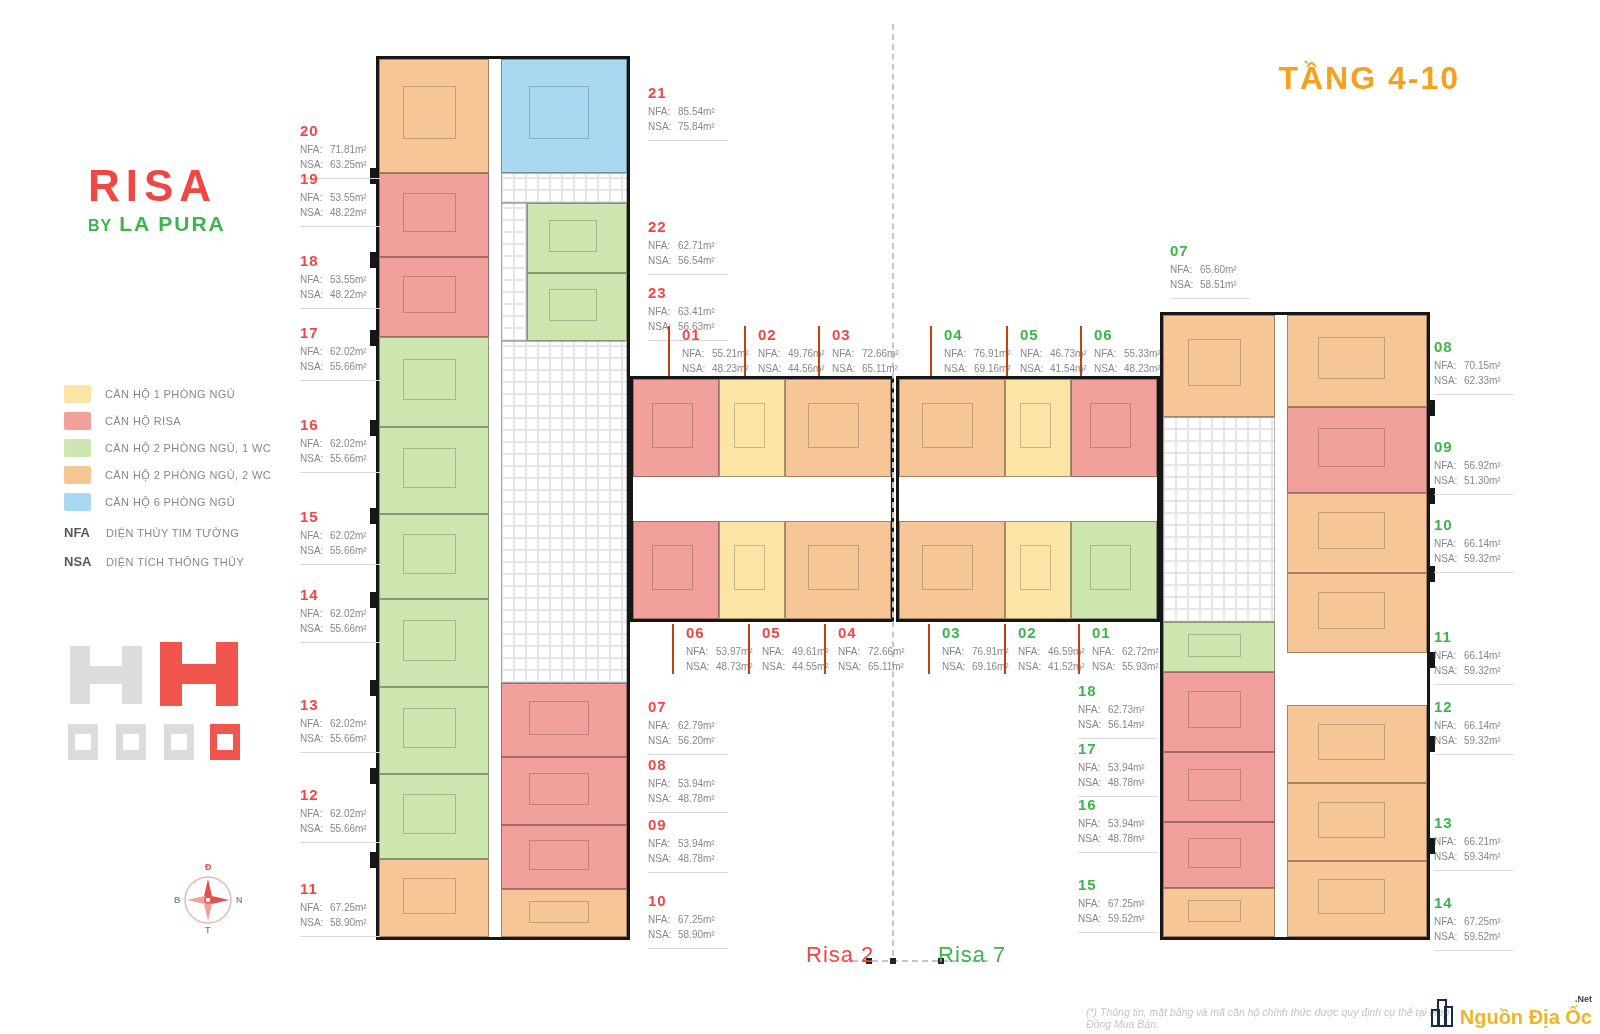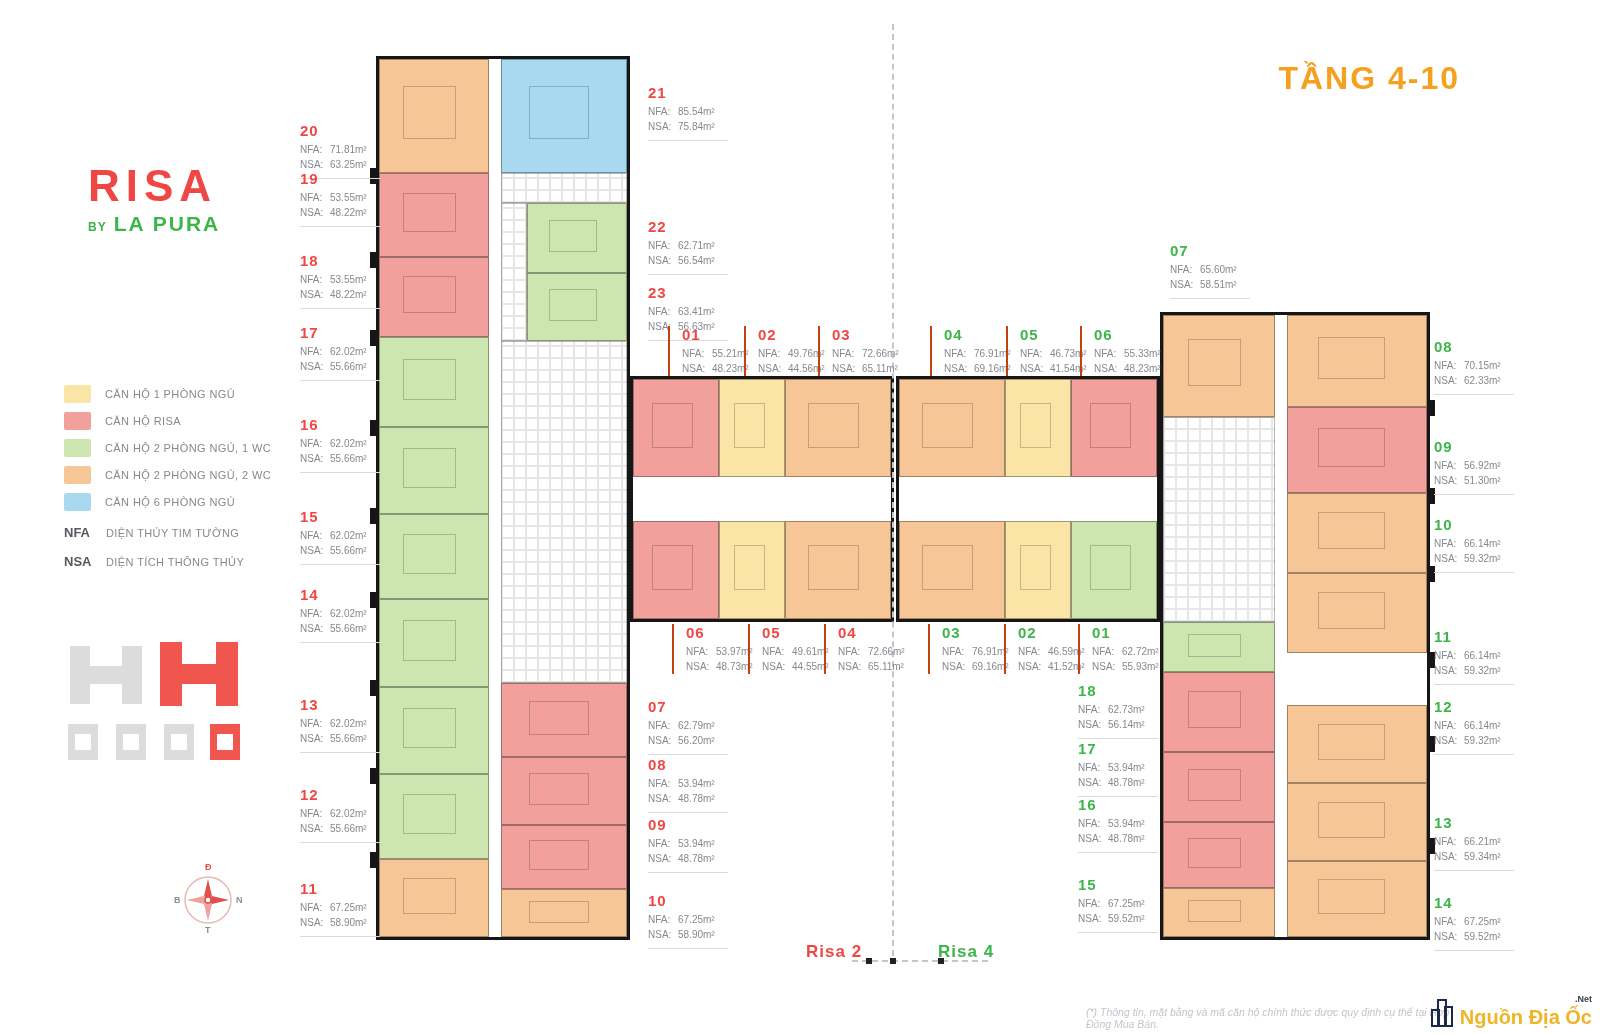--- a/index.html
+++ b/index.html
@@ -6,21 +6,21 @@
   body{font-family:"Liberation Sans","DejaVu Sans",sans-serif;}
   .stage{position:relative;width:1600px;height:1034px;background:#fff;overflow:hidden;}
 
   
   .titles{position:absolute;right:140px;top:52px;text-align:right;}
   .t1{font-size:38px;font-weight:800;color:#2C3A54;letter-spacing:4px;}
   .t2{font-size:32px;font-weight:800;color:#F5A01E;letter-spacing:2px;margin-top:8px;}
   .logo{position:absolute;left:64px;top:164px;margin-left:24px;}
   .logo .risa{color:#EF4744;font-size:44px;font-weight:800;letter-spacing:6px;line-height:1;}
   .logo .byrow{color:#3CB54A;margin-top:4px;display:flex;align-items:baseline;}
-  .logo .by{font-size:12px;font-weight:700;margin-right:7px;letter-spacing:1px;}
+  .logo .by{font-size:16px;font-weight:700;margin-right:7px;letter-spacing:1px;}
   .logo .lapura{font-size:21px;font-weight:800;letter-spacing:2px;}
 
   
   .legend{position:absolute;left:64px;top:376px;width:230px;}
   .legend-title{color:#3E8E2E;font-size:27px;font-weight:800;margin-bottom:16px;}
   .litem{display:flex;align-items:center;margin:9px 0;}
   .swatch{width:27px;height:18px;border-radius:2px;margin-right:14px;flex:none;}
   .llabel{font-size:11px;color:#85898F;letter-spacing:.4px;}
   .abbr{display:flex;align-items:baseline;margin-top:14px;}
   .abbr .k{font-weight:800;color:#55595F;font-size:13px;width:42px;flex:none;}
@@ -45,21 +45,21 @@
   .uno{font-size:15px;font-weight:800;letter-spacing:1px;margin-bottom:4px;}
   .r2 .uno{color:#EF4744;}
   .r1 .uno{color:#3CB54A;}
   .urow{display:flex;font-size:10px;color:#85898F;line-height:1.45;}
   .urow .k{width:30px;flex:none;}
 
   
   .vdash{position:absolute;left:892px;top:24px;height:932px;border-left:2px dashed #c3c7cd;}
   .hdash{position:absolute;left:852px;top:960px;width:136px;border-top:2px dashed #c3c7cd;}
   .sq{position:absolute;width:6px;height:6px;background:#222;top:958px;}
-  .bname{position:absolute;top:942px;font-size:17px;font-weight:700;letter-spacing:1px;}
+  .bname{position:absolute;top:942px;font-size:22px;font-weight:400;letter-spacing:1px;}
   .bname.n2{left:806px;color:#EF4744;}
   .bname.n1{left:938px;color:#3CB54A;}
 
   
   .site{position:absolute;}
   .bar{position:absolute;}
   .mini{position:absolute;width:30px;height:36px;}
   .mini::after{content:"";position:absolute;left:7px;top:10px;width:16px;height:16px;background:#fff;}
 
   
@@ -222,21 +222,21 @@
   <div class="tick" style="left:1428px;top:652px;width:7px;height:16px;"></div>
   <div class="tick" style="left:1428px;top:736px;width:7px;height:16px;"></div>
   <div class="tick" style="left:1428px;top:838px;width:7px;height:16px;"></div>
 
   <div class="vdash"></div>
   <div class="hdash"></div>
   <div class="sq" style="left:866px;"></div>
   <div class="sq" style="left:890px;"></div>
   <div class="sq" style="left:938px;"></div>
   <div class="bname n2">Risa 2</div>
-  <div class="bname n1">Risa 4</div>
+  <div class="bname n1">Risa 7</div>
 
   <div class="ulabel r2 underline" style="left:300px;top:98px;margin-top:24px;">
       <div class="uno">20</div>
       <div class="urow">
         <span class="k">NFA:</span>
         <span>71.81m²</span>
       </div>
       <div class="urow">
         <span class="k">NSA:</span>
         <span>63.25m²</span>

